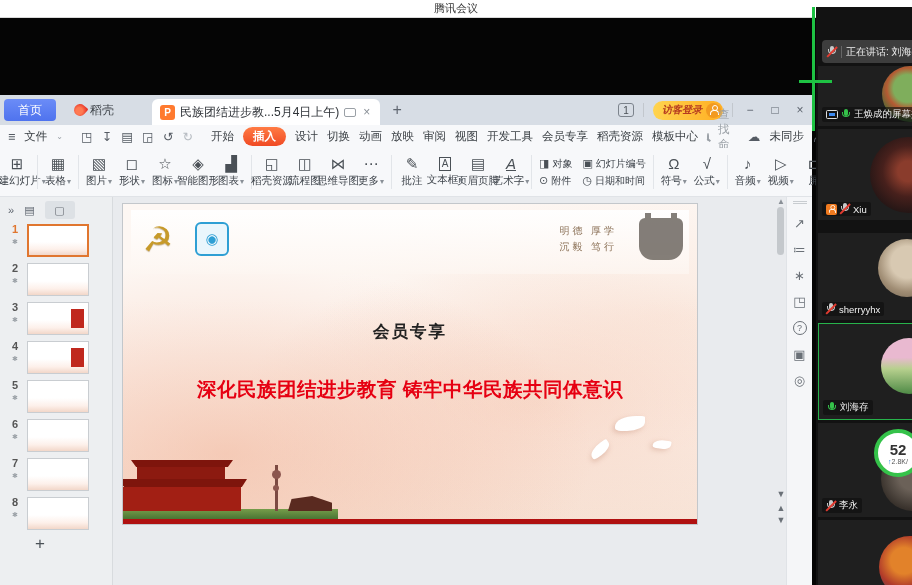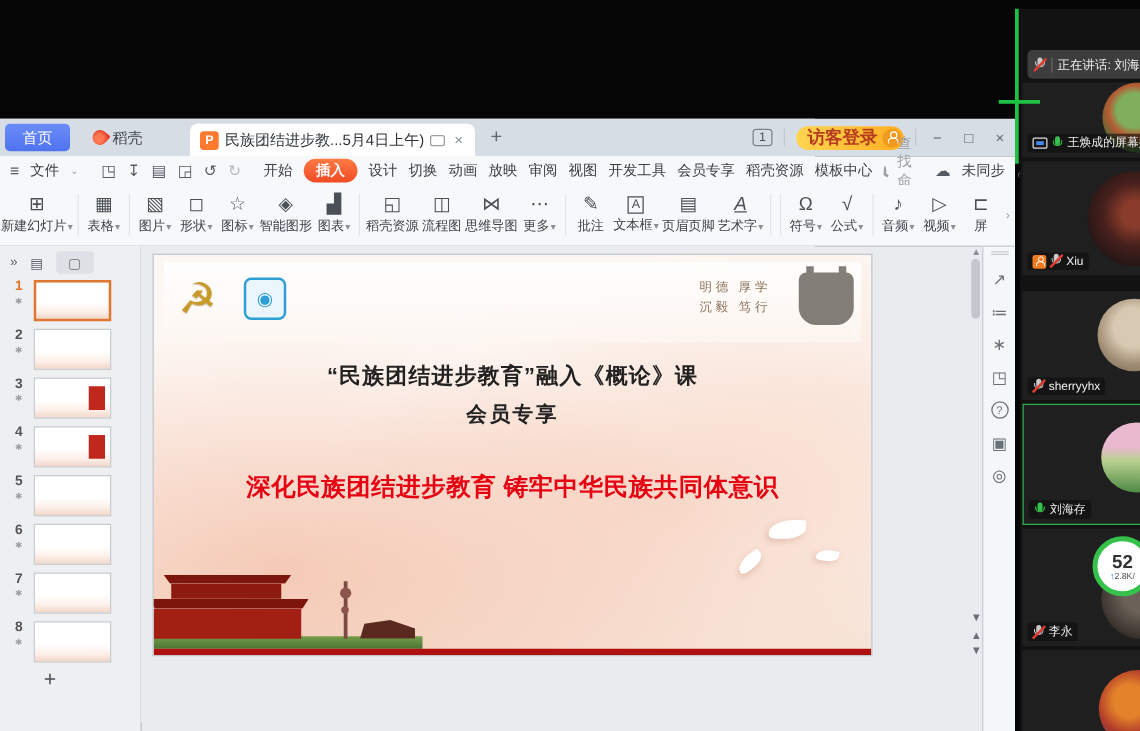--- a/index.html
+++ b/index.html
@@ -26,21 +26,21 @@
   .p-logo{width:15px;height:15px;border-radius:3px;background:#ff7a2f;color:#fff;font-size:10px;font-weight:bold;
     display:flex;align-items:center;justify-content:center;}
   .tab-title{max-width:160px;white-space:nowrap;overflow:hidden;}
   .tab-scr{width:12px;height:9px;border:1px solid #9aa0a6;border-radius:2px;}
   .tab-x{color:#8a9097;font-size:12px;padding:0 2px;}
   .newtab{font-size:16px;color:#5f6670;margin-left:12px;}
   .tab-right{margin-left:auto;display:flex;align-items:center;gap:9px;}
   .wincount{min-width:16px;height:14px;border:1px solid #7c838c;border-radius:3px;font-size:10px;color:#4a5056;
     display:flex;align-items:center;justify-content:center;padding:0 2px;}
   .guest{height:19px;border-radius:10px;background:linear-gradient(90deg,#ffd44f,#ffae22);display:flex;align-items:center;
-    gap:4px;padding:0 2px 0 9px;font-size:14px;font-weight:bold;color:#b53a20;}
+    gap:4px;padding:0 2px 0 9px;font-size:10px;font-weight:bold;color:#b53a20;font-style:italic;}
   .guest-av{width:15px;height:15px;border-radius:50%;background:#f29a20;color:#fff;display:flex;align-items:center;justify-content:center;}
   .winbtn{color:#5f6670;font-size:12px;width:16px;text-align:center;}
   .winbtn.min::before{content:"−";} .winbtn.max::before{content:"□";} .winbtn.cls::before{content:"×";}
   .vsep{width:1px;height:14px;background:#c2c7cd;}
 
   
   #menubar{left:0;top:30px;width:812px;height:23px;display:flex;align-items:center;gap:9px;padding:0 8px;
     font-size:11.5px;color:#3b4045;background:#f7f8fa;}
   .mn{white-space:nowrap;}
   .mn.active{background:linear-gradient(180deg,#ff7b44,#f04a24);color:#fff;border-radius:11px;padding:2px 10px;font-weight:bold;}
@@ -166,20 +166,23 @@
     display:flex;flex-direction:column;align-items:center;justify-content:center;z-index:5;line-height:1;}
   .perf b{font-size:15px;color:#333;}
   .perf .net{font-size:7px;color:#555;margin-top:1px;}
   .up-arrow::before{content:"↑";color:#2a7de1;font-size:7px;}
 </style>
 </head>
 <body>
 
 <div id="stage">
 
+  <div id="titlebar" class="abs">
+    <span>腾讯会议</span>
+  </div>
 
   <div id="wps" class="abs">
 
     <div id="tabbar" class="abs">
       <div class="home-btn">首页</div>
       <div class="docer-tab">
         <span class="flame"></span>
         <span>稻壳</span>
       </div>
       <div class="doc-tab">
@@ -301,20 +304,38 @@
       </div>
       <div class="ritem">
         <span class="ric" data-glyph="▤"></span>
         <span class="rlb">页眉页脚</span>
       </div>
       <div class="ritem">
         <span class="ric" data-glyph="A" style="font-style:italic;text-decoration:underline;"></span>
         <span class="rlb caret">艺术字</span>
       </div>
       <div class="rsep"></div>
+      <div class="rgrid">
+        <span class="gcell">
+          <span class="gic" data-glyph="◨"></span>
+          <span>对象</span>
+        </span>
+        <span class="gcell">
+          <span class="gic" data-glyph="▣"></span>
+          <span>幻灯片编号</span>
+        </span>
+        <span class="gcell">
+          <span class="gic" data-glyph="⊙"></span>
+          <span>附件</span>
+        </span>
+        <span class="gcell">
+          <span class="gic" data-glyph="◷"></span>
+          <span>日期和时间</span>
+        </span>
+      </div>
       <div class="rsep"></div>
       <div class="ritem">
         <span class="ric" data-glyph="Ω"></span>
         <span class="rlb caret">符号</span>
       </div>
       <div class="ritem">
         <span class="ric" data-glyph="√"></span>
         <span class="rlb caret">公式</span>
       </div>
       <div class="rsep"></div>
@@ -401,21 +422,20 @@
       <div id="slidepage">
         <div class="s-head">
           <span class="emblem">☭</span>
           <span class="njring">◉</span>
           <div class="motto">
             <div>明德 厚学</div>
             <div class="m2">沉毅 笃行</div>
           </div>
           <span class="ding"></span>
         </div>
-        <div class="s-title" style="top:84px;font-size:17.5px;letter-spacing:1px;">“民族团结进步教育”融入《概论》课</div>
         <div class="s-title" style="top:117px;font-size:16.5px;letter-spacing:2px;">会员专享</div>
         <div class="s-red" style="top:172px;">深化民族团结进步教育 铸牢中华民族共同体意识</div>
         <span class="dove" style="right:52px;top:212px;width:30px;height:15px;"></span>
         <span class="dove" style="right:26px;top:236px;width:18px;height:9px;transform:rotate(10deg);"></span>
         <span class="dove" style="right:86px;top:240px;width:22px;height:11px;transform:rotate(-35deg);"></span>
         <div class="tam">
           <span class="grass"></span>
             <span class="wall"></span>
             <span class="roof1"></span>
           <span class="pav"></span>

